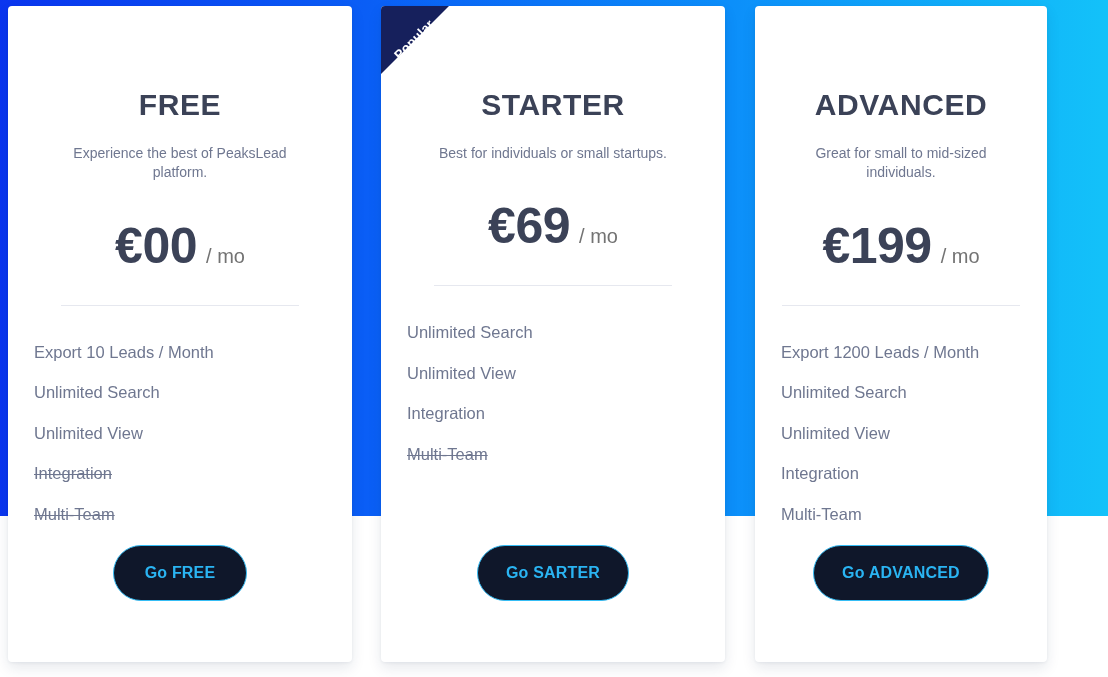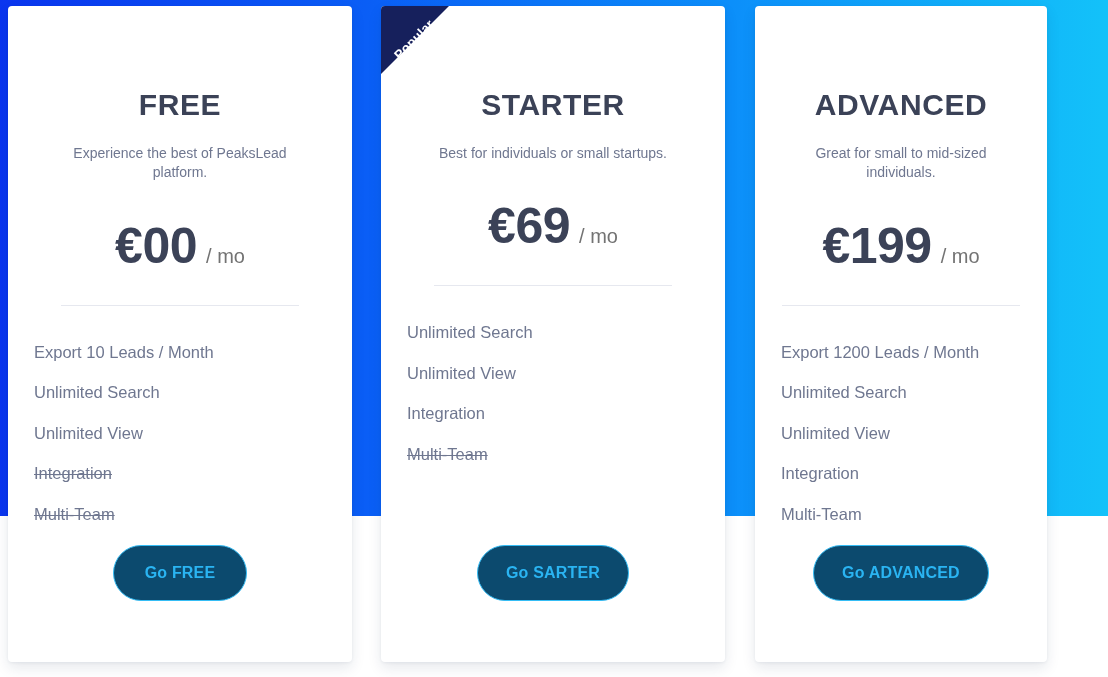--- a/index.html
+++ b/index.html
@@ -170,21 +170,21 @@
   }
   .cta-button {
     display: inline-flex;
     align-items: center;
     justify-content: center;
     min-width: 134px;
     height: 56px;
     padding: 6px 28px;
     border: 1px solid #35bdf5;
     border-radius: 30px;
-    background: #0c4a6e;
+    background: #0f172a;
     color: #2ab4f2;
     font-family: "Liberation Sans", sans-serif;
     font-size: 16px;
     font-weight: 700;
     letter-spacing: 0.2px;
     cursor: pointer;
     box-sizing: border-box;
   }
 </style>
 </head>

